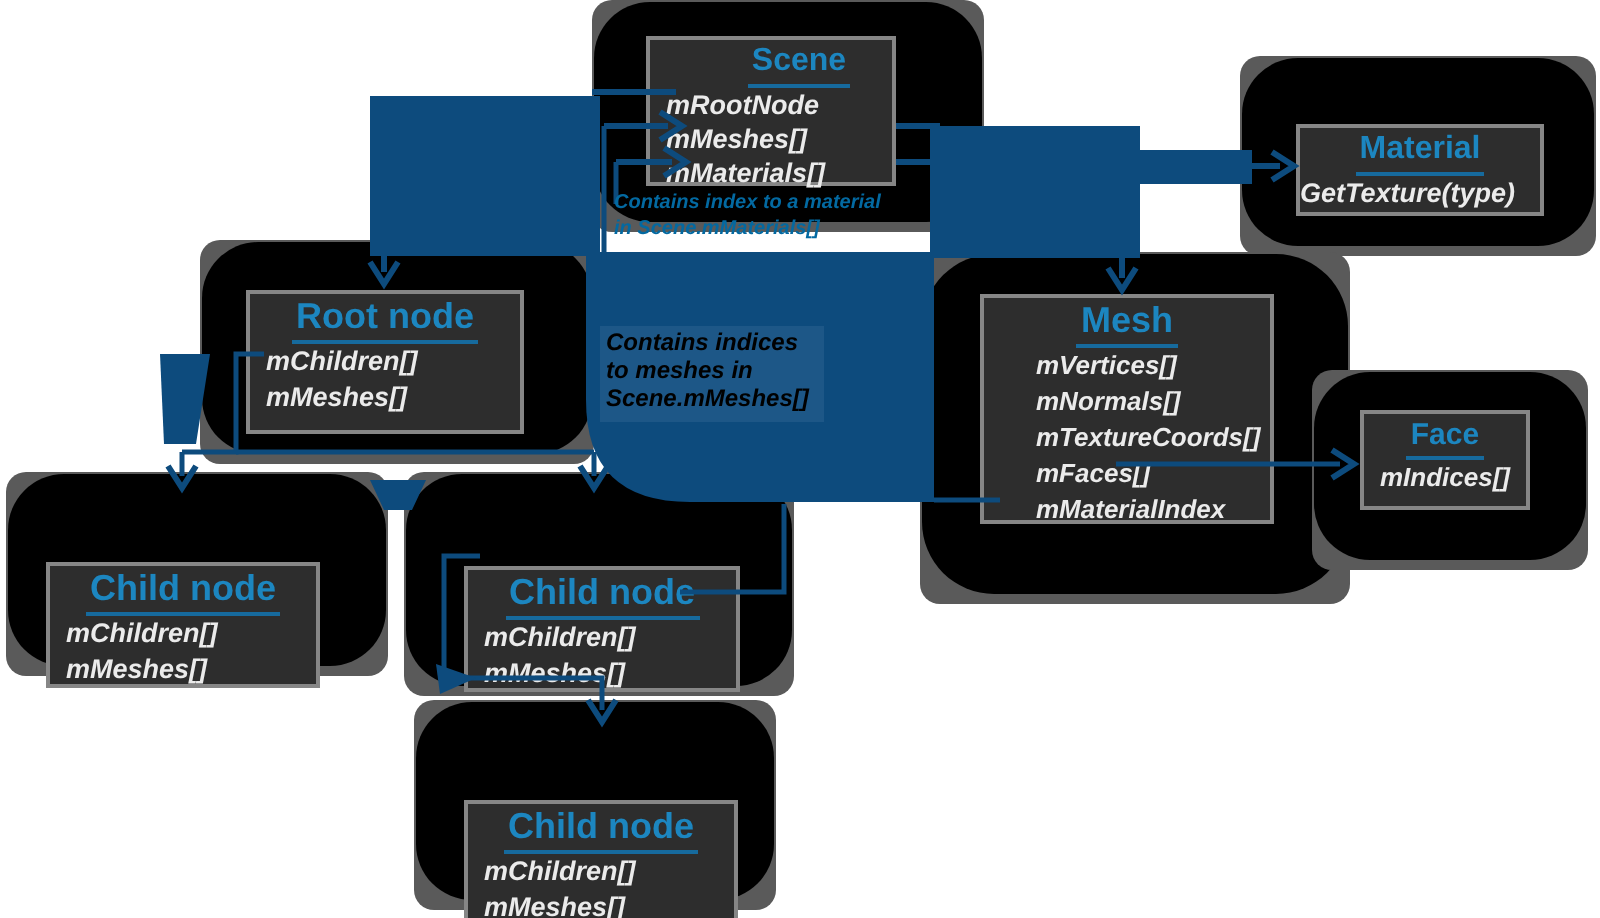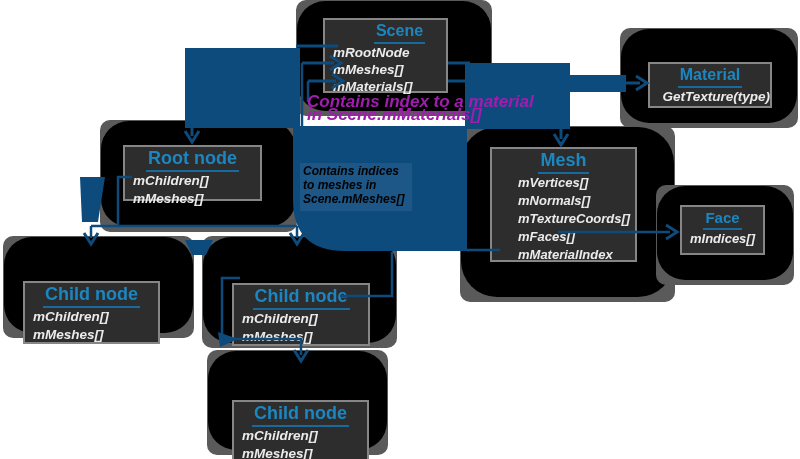--- a/index.html
+++ b/index.html
@@ -29,39 +29,39 @@
        box-sizing:border-box;color:#ebebeb;}
   .box .title{display:block;text-align:center;margin-top:1px;}
   .box .title span{display:inline-block;color:#1c86c0;font-weight:bold;
        border-bottom:2px solid #166a9d;padding:0 2px 1px 2px;}
   .box .member{font-weight:bold;font-style:italic;padding-left:8px;white-space:nowrap;}
   #box-scene   {left:323px;top:18px; width:125px;height:75px;font-size:13.5px;}
   #box-scene .title{font-size:16px;line-height:20px;padding-left:28px;}
   #box-scene .member{line-height:17px;}
   #box-material{left:648px;top:62px; width:124px;height:46px;font-size:13.5px;}
   #box-material .title{font-size:16px;line-height:20px;}
-  #box-material .member{line-height:18px;text-align:right;padding-left:12px;}
+  #box-material .member{line-height:18px;text-align:left;padding-left:0;}
   #box-mesh    {left:490px;top:147px;width:147px;height:115px;font-size:13px;}
   #box-mesh .title{font-size:18px;line-height:21px;text-align:center;}
   #box-mesh .member{line-height:18px;padding-left:26px;}
   #box-face    {left:680px;top:205px;width:85px;height:50px;font-size:13px;}
   #box-face .title{font-size:15px;line-height:19px;}
   #box-face .member{line-height:17px;text-align:center;padding-left:0;}
-  #box-root    {left:123px;top:145px;width:139px;height:56px;font-size:13.5px;}
+  #box-root    {left:123px;top:145px;width:139px;height:72px;font-size:13.5px;}
   #box-root .title{font-size:18px;line-height:21px;}
   #box-root .member{line-height:18px;}
   .childbox{width:137px;height:63px;font-size:13.5px;margin-top:36px;}
   .childbox .title{font-size:18px;line-height:21px;}
   .childbox .member{line-height:18px;}
   #box-child-left  {left:23px; top:245px;}
   #box-child-middle{left:232px;top:247px;width:138px;}
   #box-child-bottom{left:232px;top:364px;}
   
   .note{position:absolute;font-weight:bold;font-style:italic;z-index:6;}
-  #note-material{left:307px;top:95px;font-size:17px;line-height:13px;color:#a21caf;}
+  #note-material{left:307px;top:95px;font-size:10px;line-height:13px;color:#0369a1;}
   #note-meshes-bg{position:absolute;left:300px;top:163px;width:112px;height:48px;
       background:#1d5787;z-index:2;}
   #note-meshes{left:303px;top:164px;font-size:12px;line-height:14px;color:#000000;z-index:2;}
 </style>
 </head>
 <body>
 
 <div id="stage">
 
   <div class="blob" id="blob-scene">

